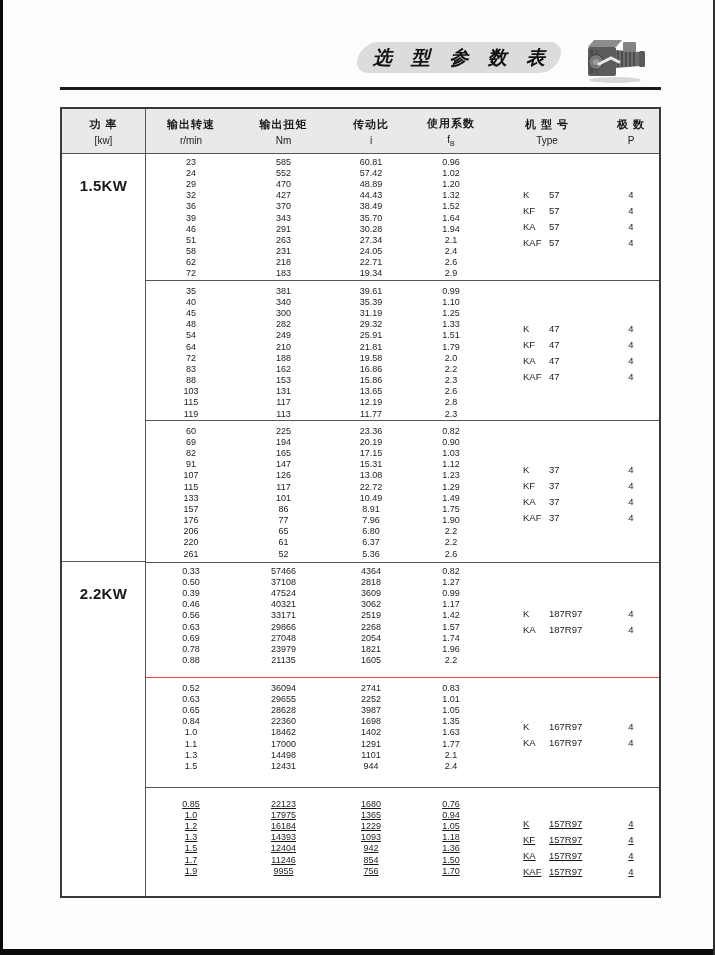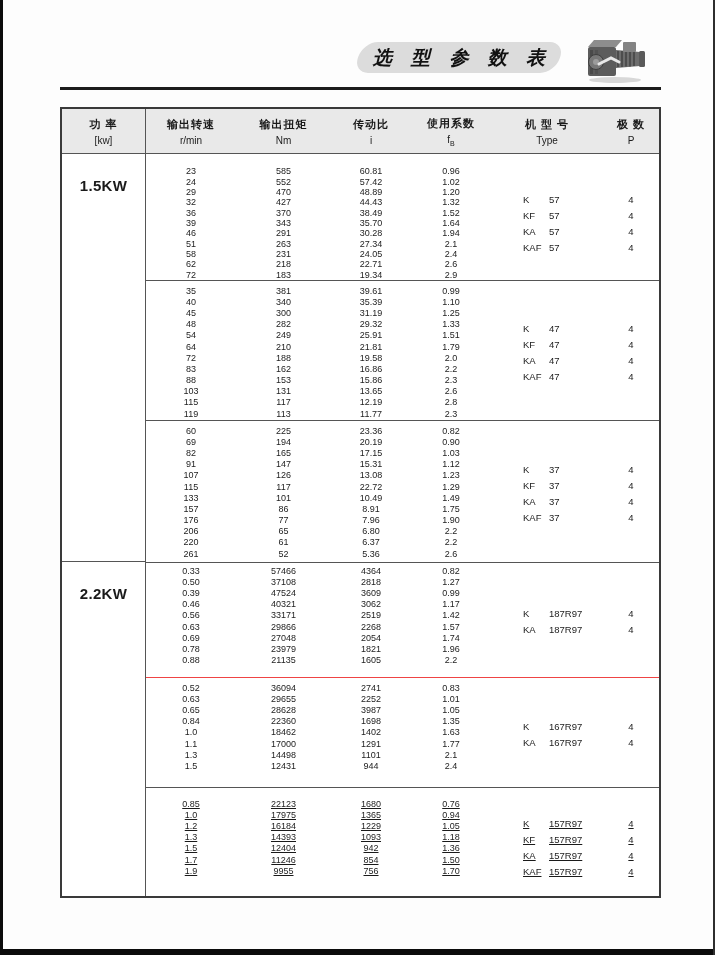--- a/index.html
+++ b/index.html
@@ -47,21 +47,21 @@
 
   .tbody { flex:1; display:flex; }
   .power-col { width:84px; border-right:1px solid #555; display:flex; flex-direction:column; flex-shrink:0; }
   .power-cell { text-align:center; padding-top:23px; }
   .pc1 { height:408px; border-bottom:1px solid #555; }
   .pc2 { flex:1; }
   .power-label { font-size:15px; font-weight:bold; letter-spacing:0.3px; }
 
   .data-col { flex:1; display:flex; flex-direction:column; }
   .block { display:flex; }
-  .b0 { height:126px; padding-top:12px; }
+  .b0 { height:126px; padding-top:2px; }
   .b1 { height:140px; padding-top:4px; border-top:1px solid #555; }
   .b2 { height:142px; padding-top:4px; border-top:1px solid #555; }
   .b3 { height:115px; padding-top:2px; border-top:1px solid #555; }
   .b4 { height:110px; padding-top:4px; border-top:1px solid #ef4444; }
   .b5 { flex:1;       padding-top:10px; border-top:1px solid #555;text-decoration:underline; }
 
   .col { display:flex; flex-direction:column; align-items:center; }
   .val { height:11.2px; font-size:9px; display:flex; align-items:center; white-space:pre; color:#222; }
 
   .col.tcol { justify-content:center; align-items:flex-start; padding-left:32px; }

